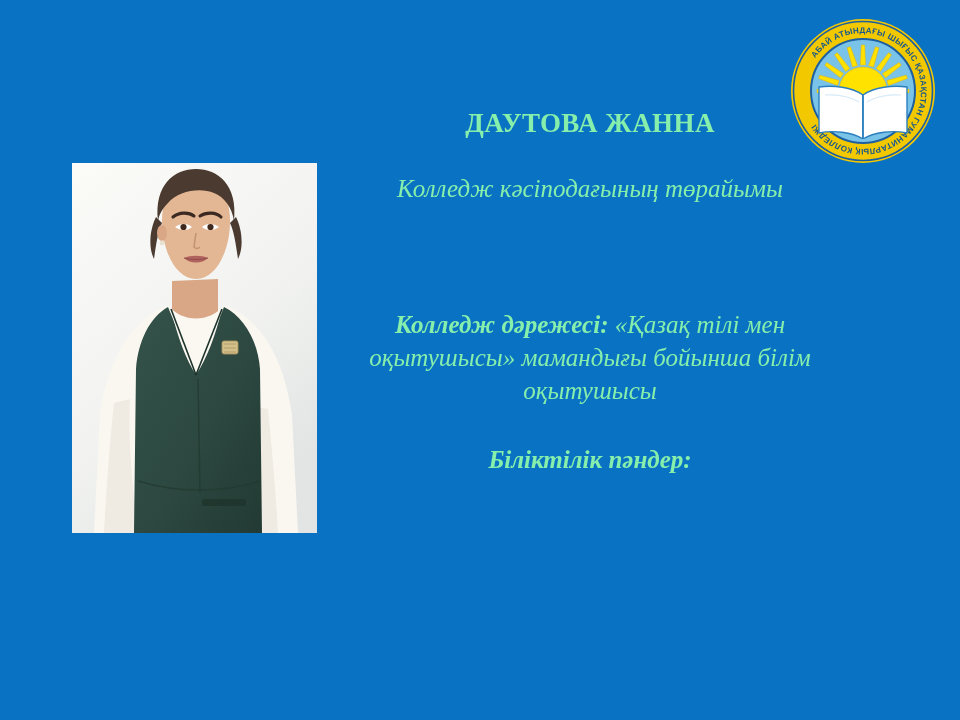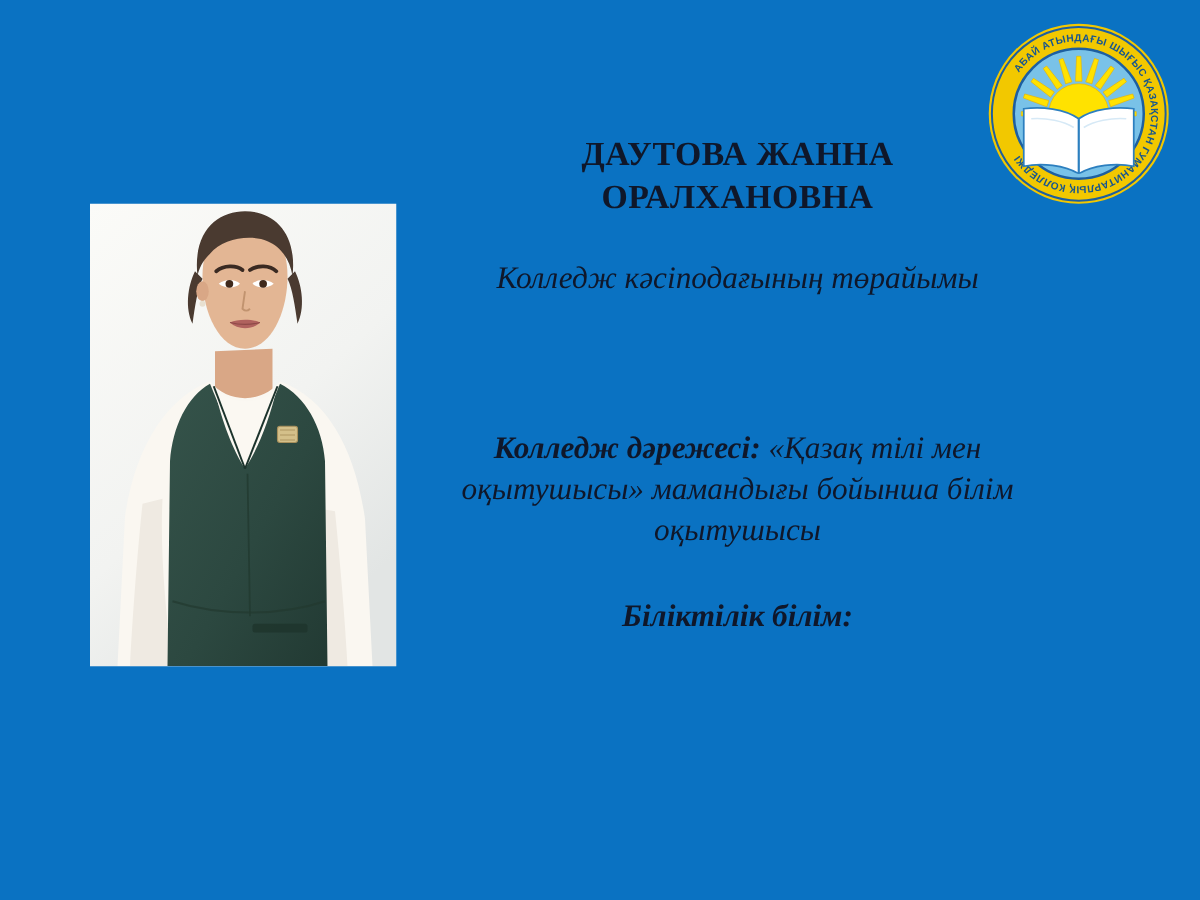--- a/index.html
+++ b/index.html
@@ -43,21 +43,21 @@
   }
   #photo-frame svg { display: block; width: 245px; height: 370px; }
 
   
   #text-col {
     position: absolute;
     left: 355px;
     top: 106px;
     width: 470px;
     text-align: center;
-    color: #0f172a;
+    color: #86efac;
   }
 
   .person-name {
     font-size: 27px;
     font-weight: bold;
     line-height: 34px;
     letter-spacing: 0.4px;
     margin: 0;
     padding: 0 28px;
   }
@@ -189,21 +189,20 @@
 
       <ellipse cx="90" cy="70" rx="5" ry="8" fill="#D9A786"></ellipse>
       <circle cx="90" cy="80" r="2.4" fill="#E8E0D0"></circle>
     </svg>
   </div>
 
   <div id="text-col">
 
     <div class="person-name">
       <span>ДАУТОВА ЖАННА</span><br>
-      <span>ОРАЛХАНОВНА</span>
     </div>
 
     <div class="sp-1"></div>
 
     <div class="blk">Колледж кәсіподағының төрайымы</div>
 
     <div class="sp-2"></div>
 
     <div class="blk">
       <br>
@@ -214,17 +213,17 @@
     <div class="blk">
       <span class="b">Колледж дәрежесі:</span>
       <span>«Қазақ тілі мен</span><br>
       <span>оқытушысы» мамандығы бойынша білім</span><br>
       <span>оқытушысы</span>
     </div>
 
     <div class="sp-4"></div>
 
     <div class="blk">
-      <span class="b">Біліктілік білім:</span><br>
+      <span class="b">Біліктілік пәндер:</span><br>
     </div>
 
   </div>
 </div>
 
 </body></html>

